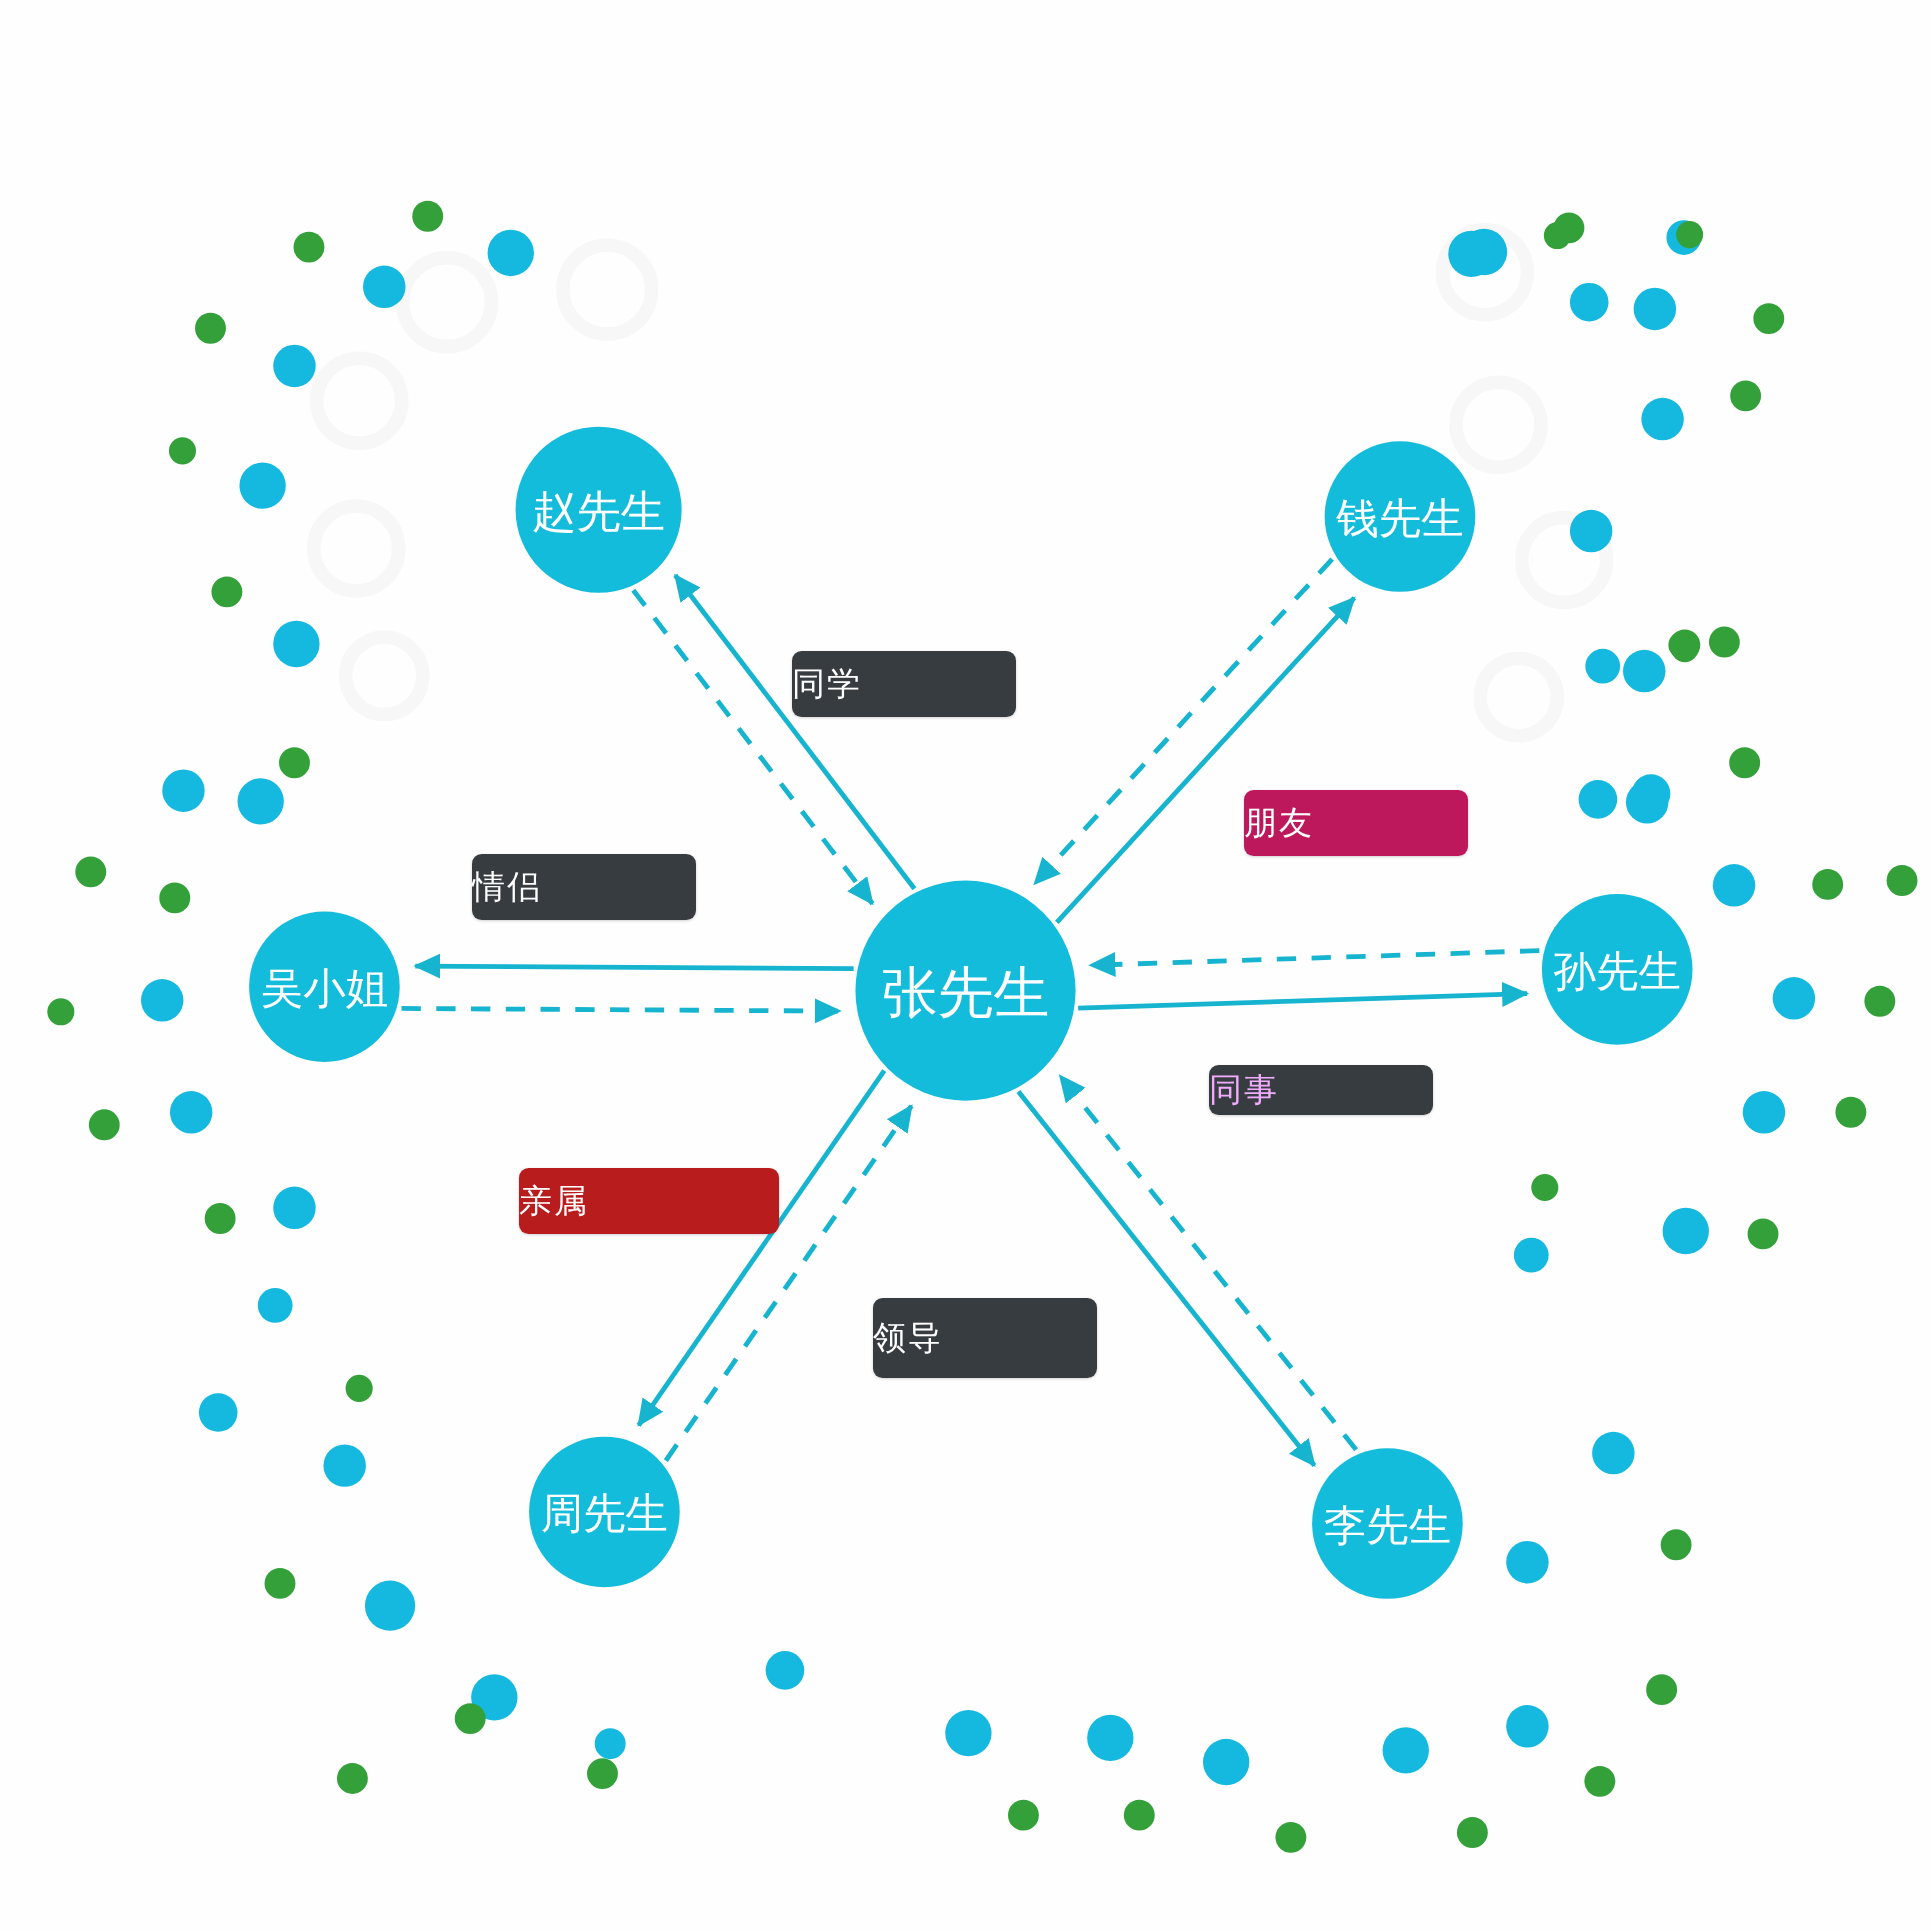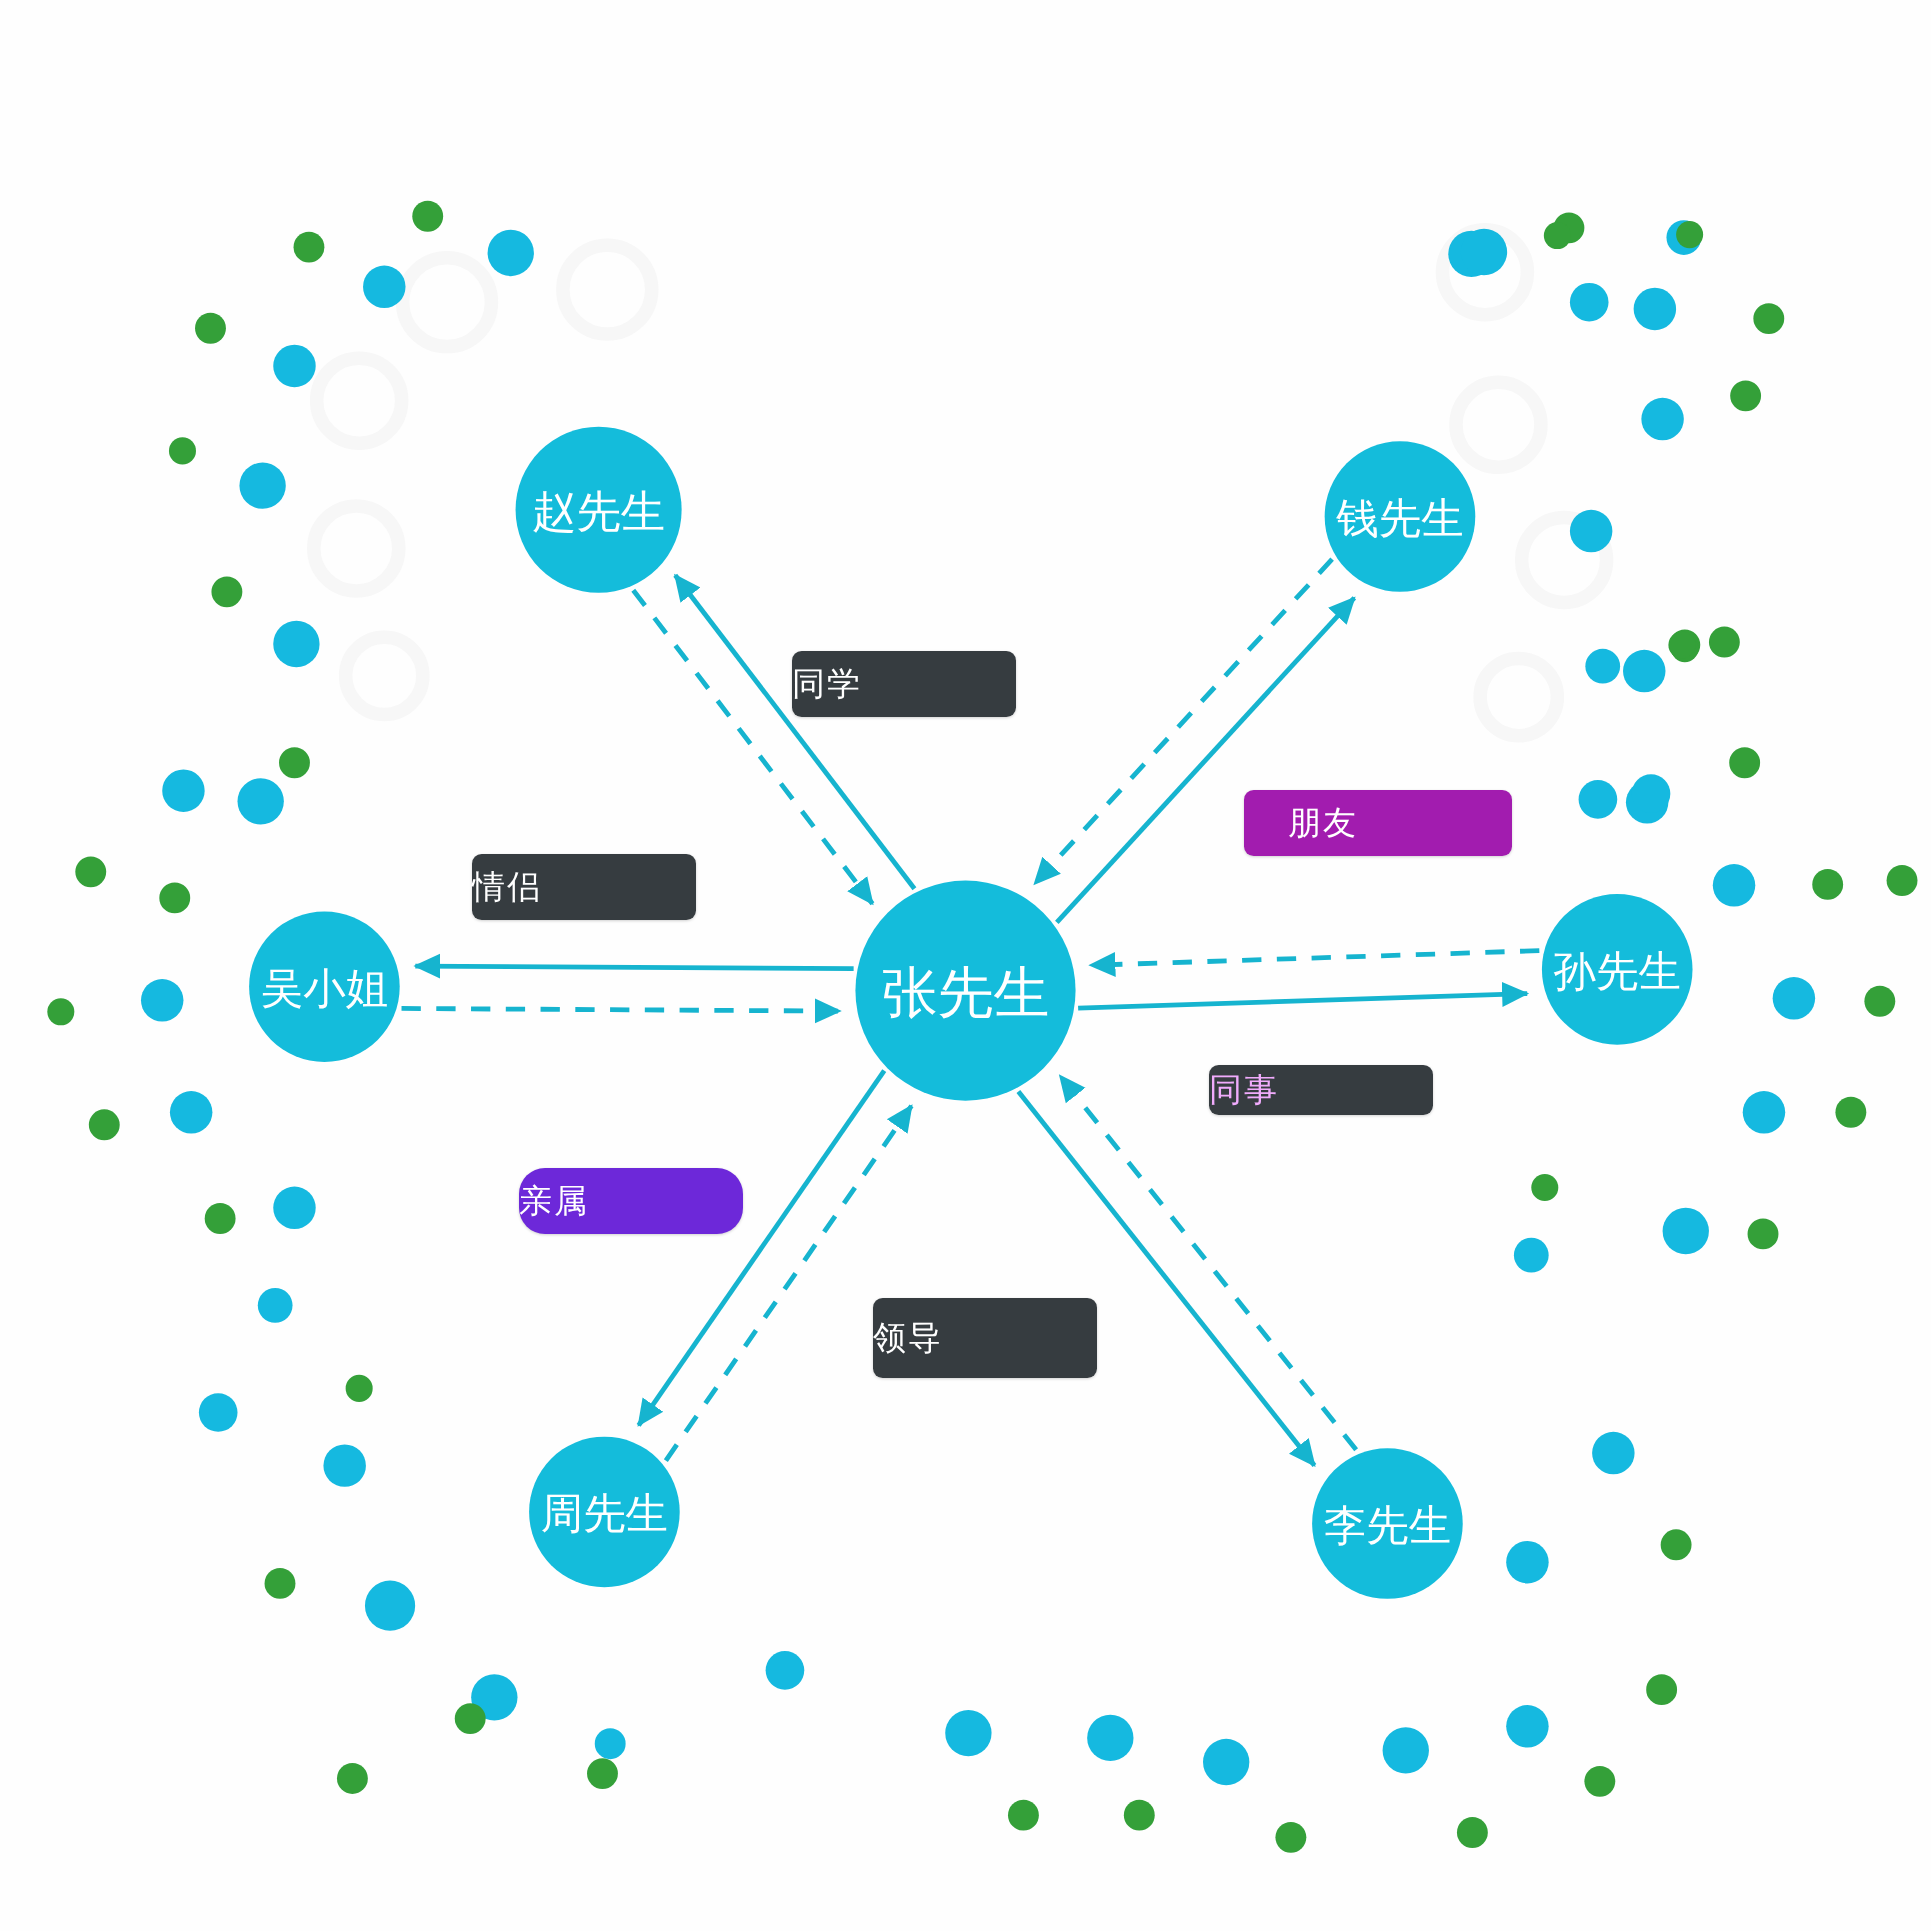--- a/index.html
+++ b/index.html
@@ -201,30 +201,30 @@
           <circle cx="1000" cy="1026" r="114" fill="#14bcdb"></circle>
           <text class="node-label" x="1000" y="1028" font-size="58">张先生</text>
         </g>
       </g>
   </svg>
 
   <div id="chips">
       <div class="rel-chip" style="left: 792px; top: 651px; width: 224px; height: 66px; background: rgb(54, 60, 64); color: rgb(255, 255, 255);">
         <span>同学</span>
       </div>
-      <div class="rel-chip" style="left: 1244px; top: 790px; width: 224px; height: 66px; background: #a21caf; color: rgb(255, 255, 255); padding-left: 44px;">
+      <div class="rel-chip" style="left: 1244px; top: 790px; width: 224px; height: 66px; background: #be185d; color: rgb(255, 255, 255);">
         <span>朋友</span>
       </div>
       <div class="rel-chip" style="left: 452px; top: 854px; width: 224px; height: 66px; background: rgb(54, 60, 64); color: rgb(255, 255, 255); margin-left: 20px;">
         <span>情侣</span>
       </div>
       <div class="rel-chip" style="left: 1209px; top: 1047px; width: 224px; height: 50px; background: rgb(54, 60, 64); color: #f0abfc; margin-top: 18px;">
         <span>同事</span>
       </div>
-      <div class="rel-chip" style="left: 519px; top: 1168px; width: 224px; height: 66px; background: #6d28d9; color: rgb(255, 255, 255); border-radius: 26px;">
+      <div class="rel-chip" style="left: 519px; top: 1168px; width: 260px; height: 66px; background: #b91c1c; color: rgb(255, 255, 255);">
         <span>亲属</span>
       </div>
       <div class="rel-chip" style="left: 873px; top: 1298px; width: 224px; height: 80px; background: rgb(54, 60, 64); color: rgb(255, 255, 255);">
         <span>领导</span>
       </div>
     </div>
 
 </div>
 
 

